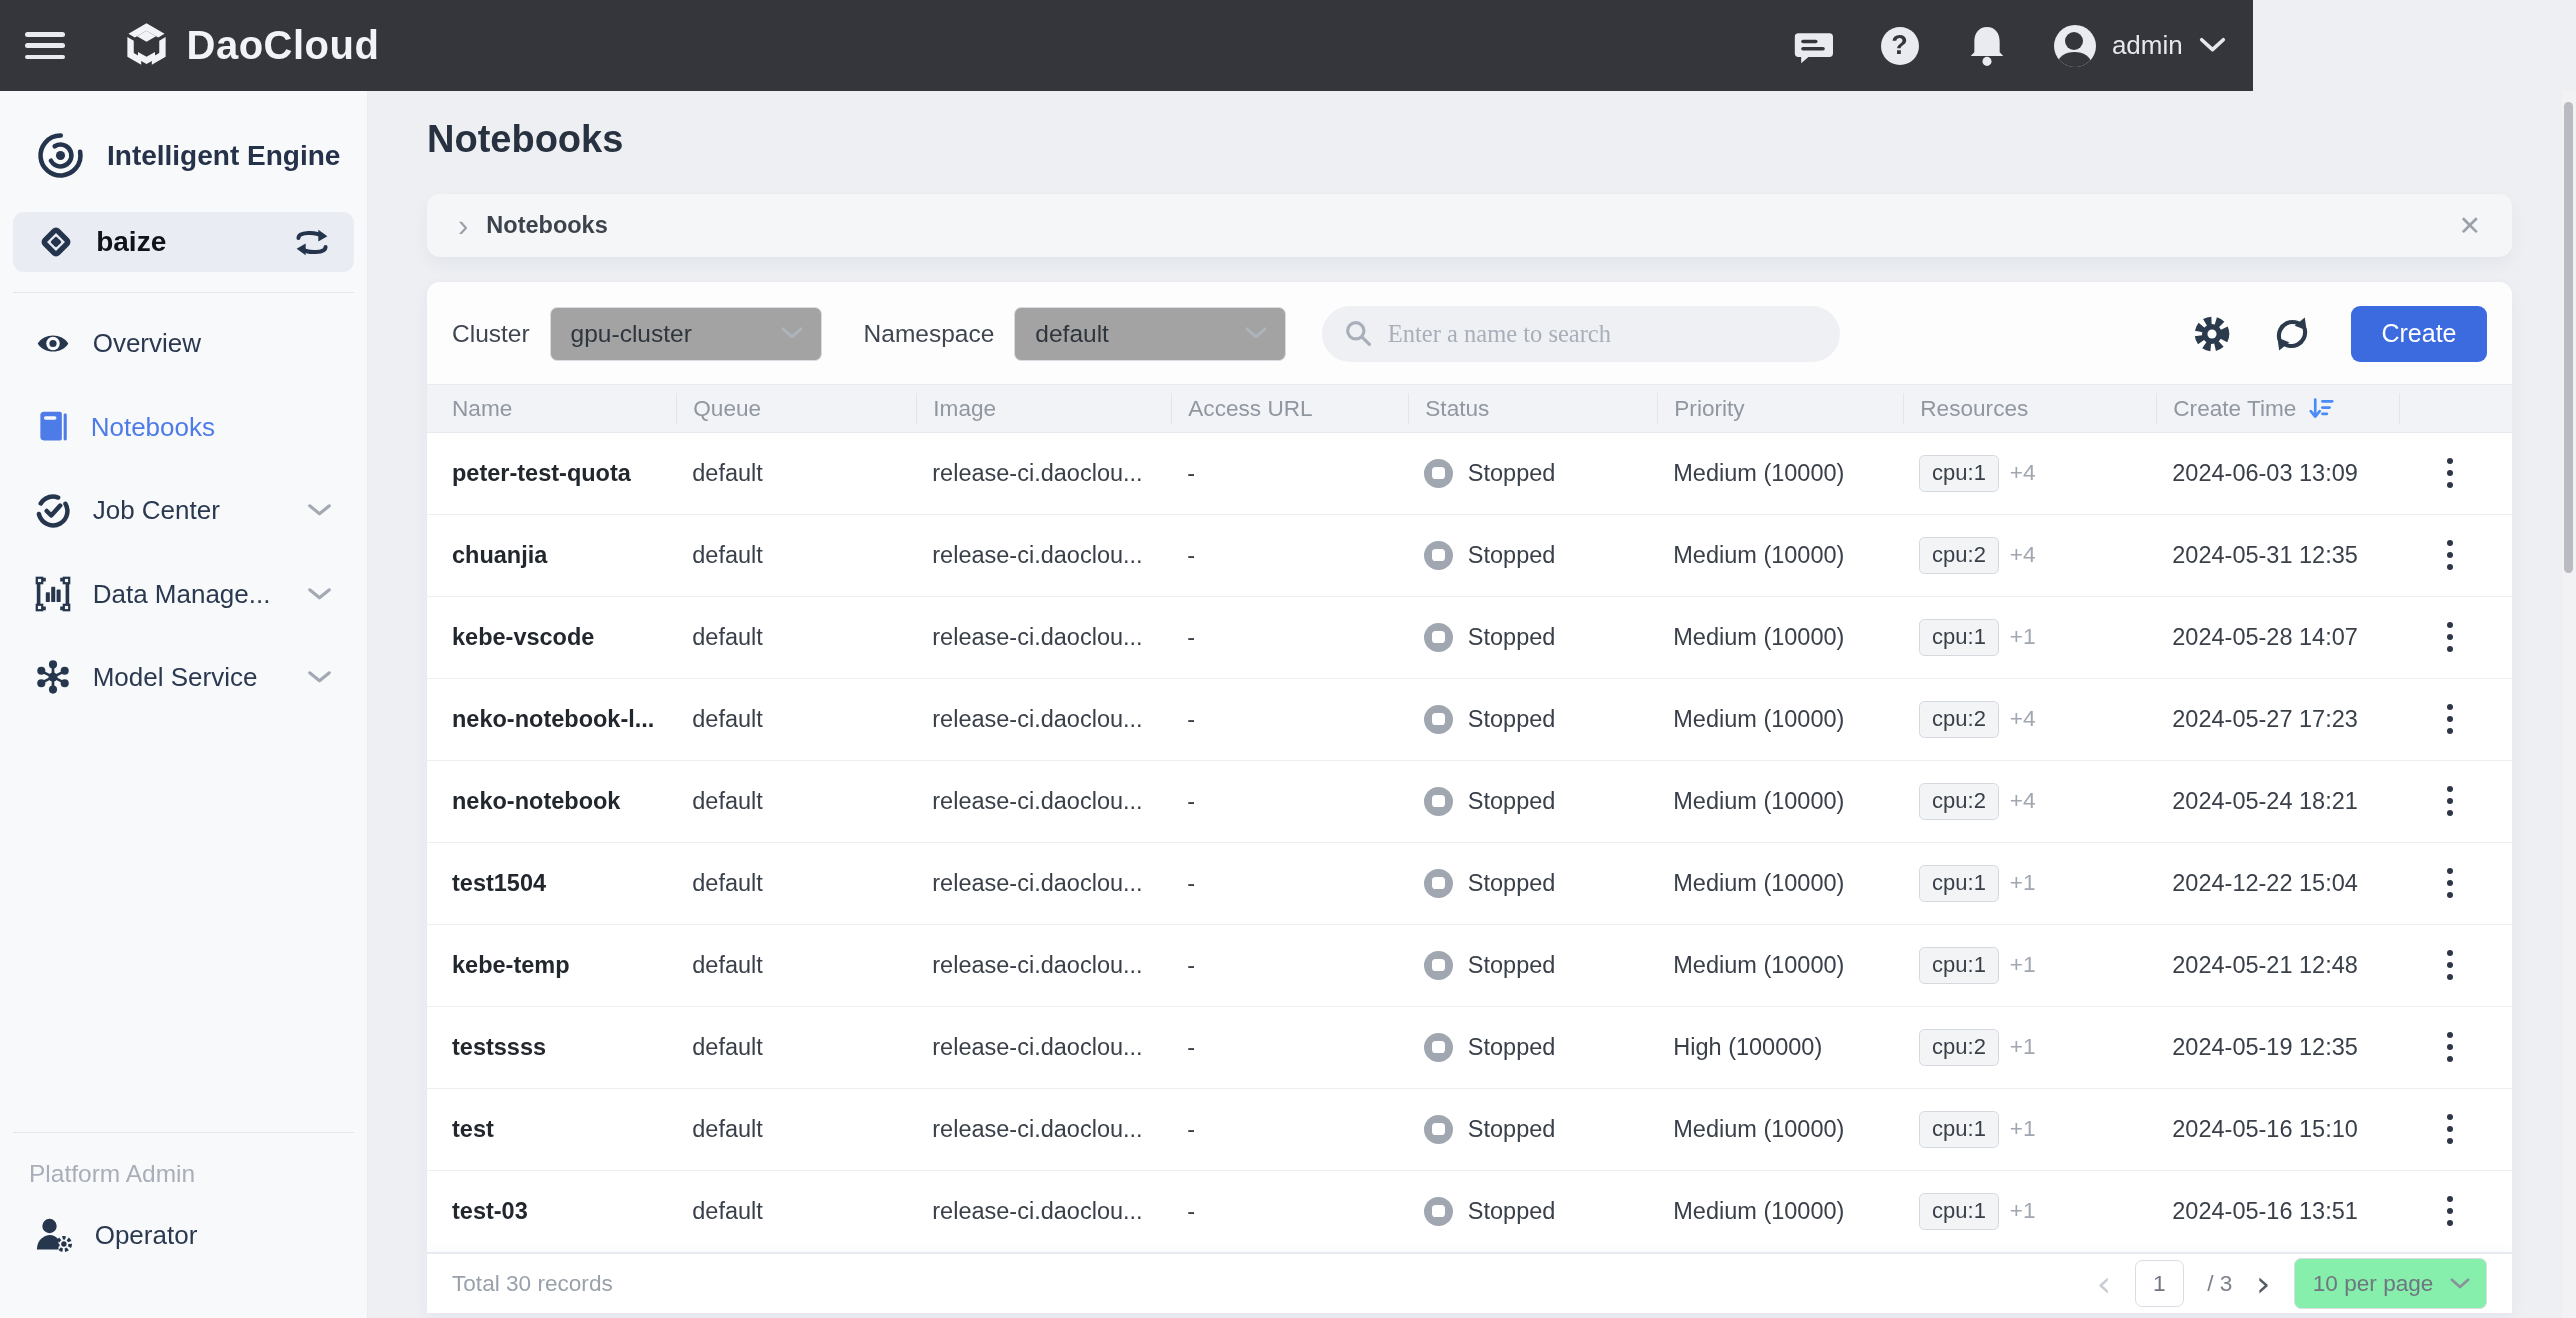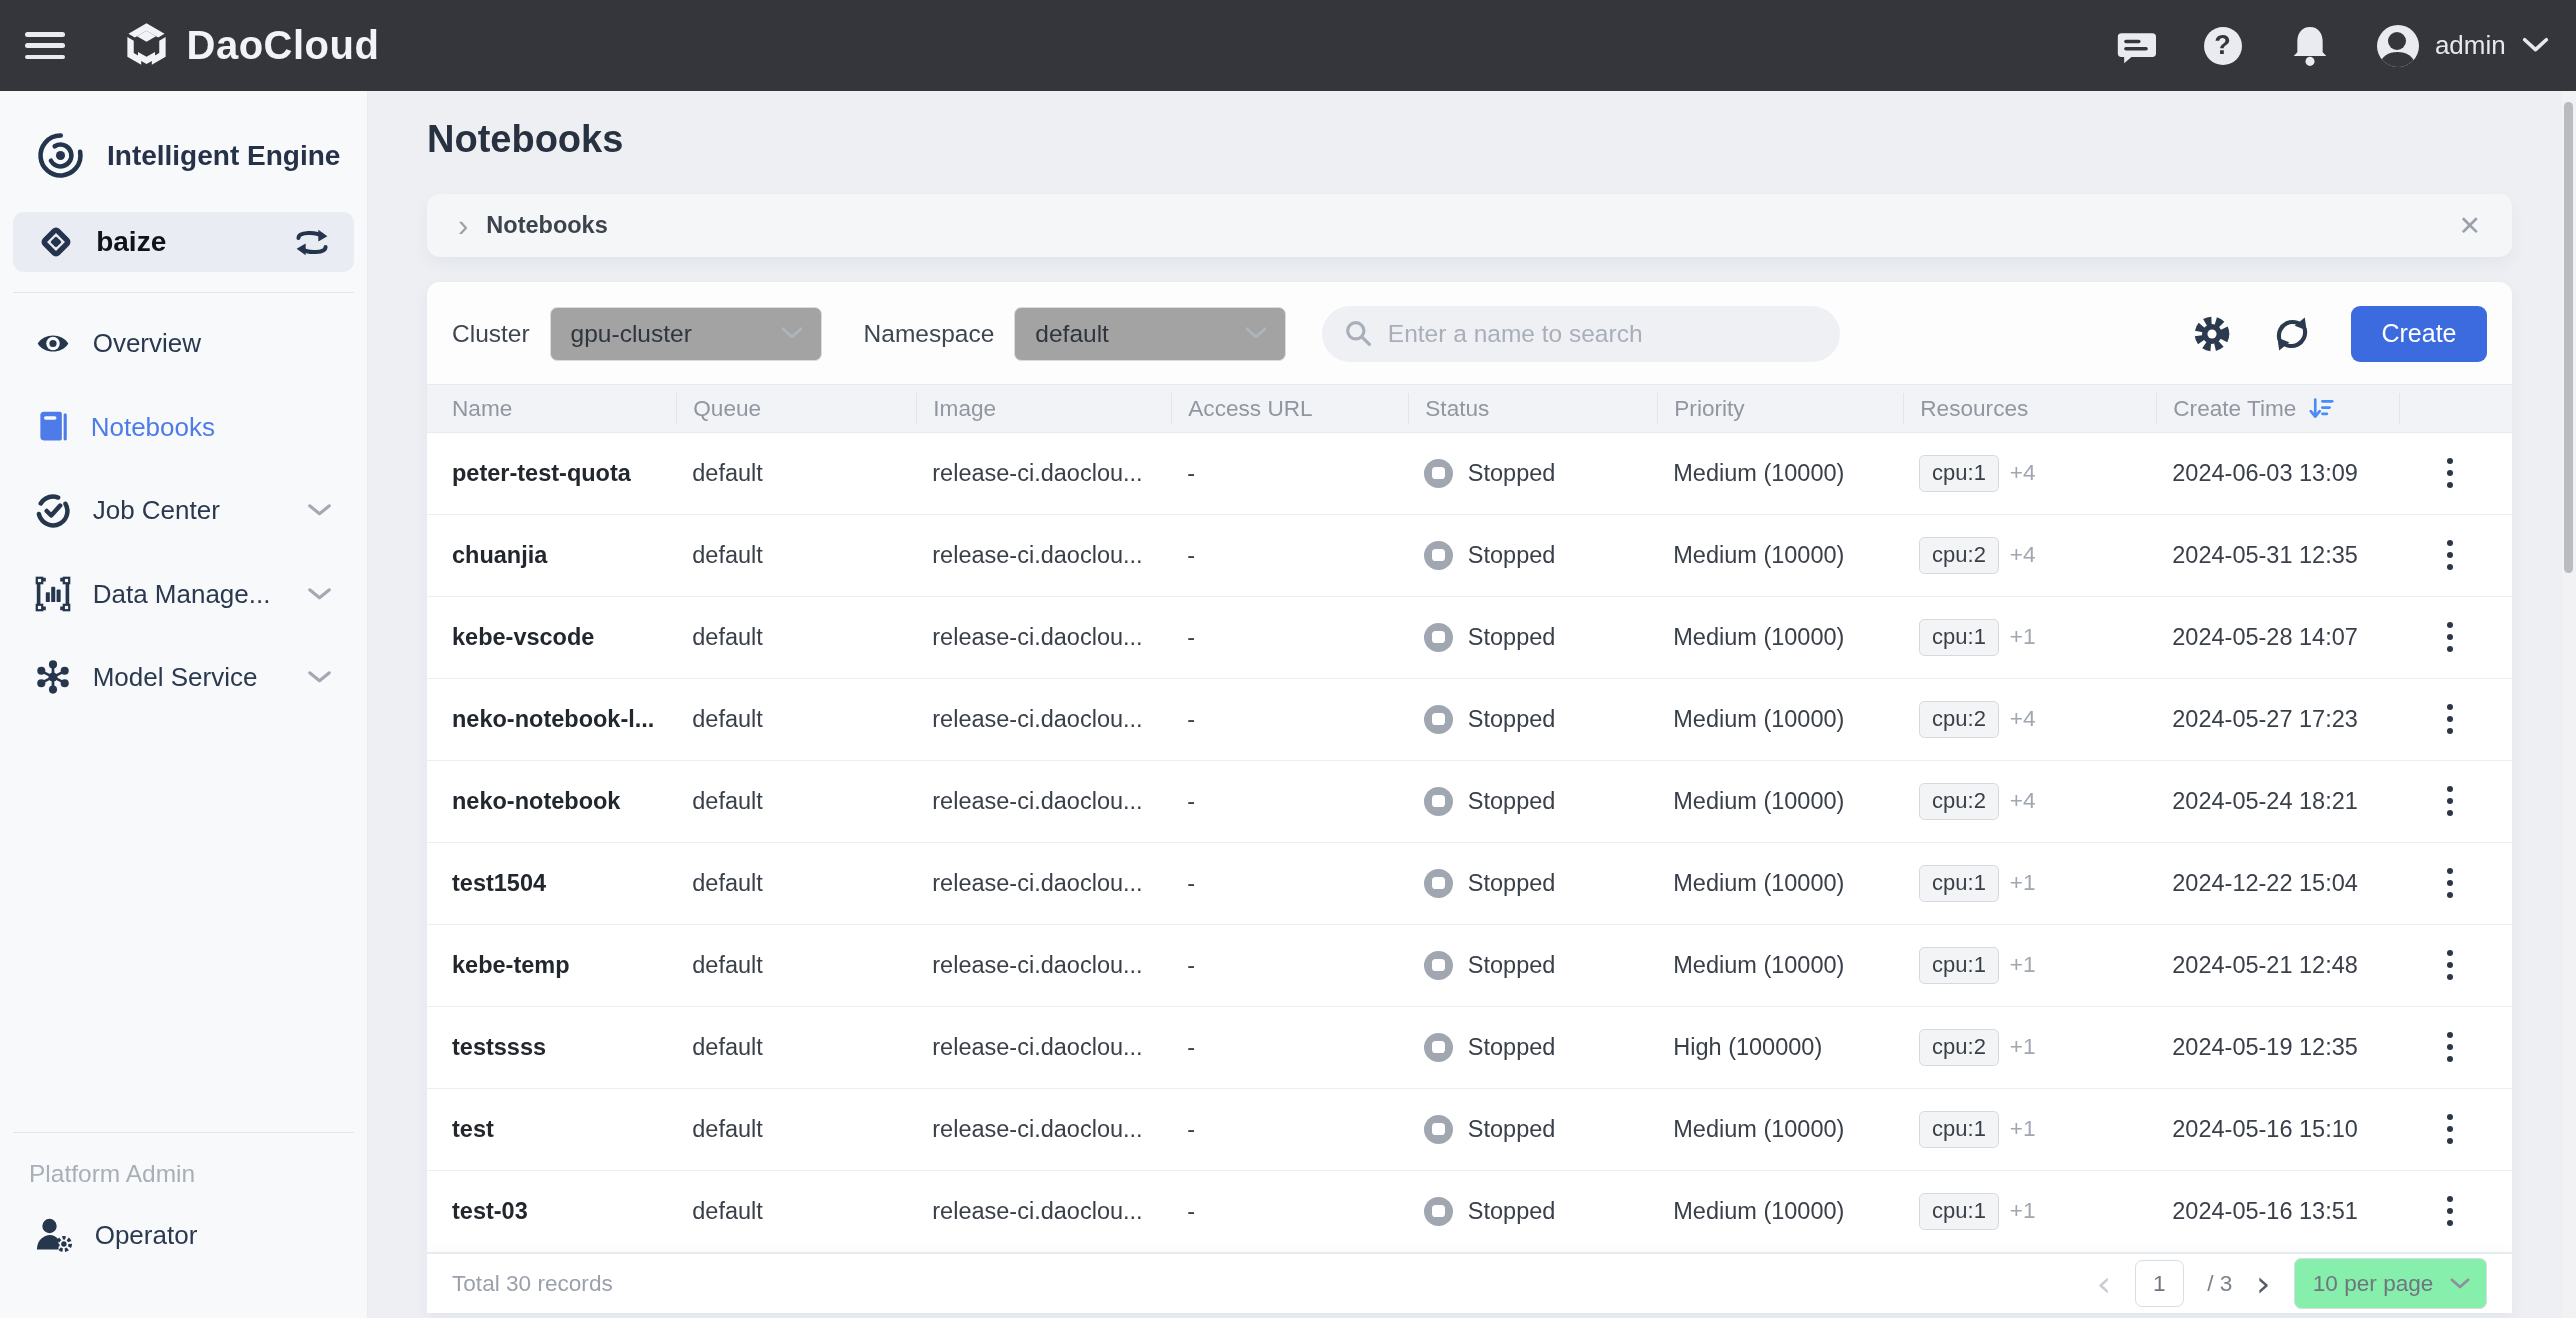--- a/index.html
+++ b/index.html
@@ -1,20 +1,20 @@
 <!DOCTYPE html>
 <html style="font-size:14.5px"><head>
 <meta charset="utf-8">
 <style>
   * { box-sizing: border-box; margin: 0; padding: 0; }
   html,body { width:2576px; height:1319px; overflow:hidden;
     font-family:"Liberation Sans", sans-serif; background:#edeff3; }
 
   
-  .topbar { position:absolute; top:0; left:0; width:2576px; height:91px;
+  .topbar { position:absolute; top:0; left:0; width:2253px; height:91px;
     background:#34363c; display:flex; align-items:center; z-index:30; }
   .hamburger { width:40px; height:27px; margin-left:25px; display:flex;
     flex-direction:column; justify-content:space-between; cursor:pointer; }
   .hamburger span { display:block; height:4.5px; border-radius:2.7px; background:#e9ebf0; }
   .brand { display:flex; align-items:center; margin-left:56px; gap:14.5px; }
   .brand-name { color:#f2f3f6; font-size:40px; font-weight:bold; letter-spacing:0.5px; }
   .topbar-right { margin-left:auto; display:flex; align-items:center; gap:47px; margin-right:27px; }
   .tb-ic { width:40px; height:40px; display:flex; align-items:center; justify-content:center; cursor:pointer; }
   .help-circle { width:38px; height:38px; border-radius:50%; background:#e9ebf0;
     color:#34363c; font-size:27px; font-weight:bold; display:flex; align-items:center; justify-content:center; }
@@ -62,21 +62,21 @@
   .filters { display:flex; align-items:center; padding:23.5px 25px 22px 25px; }
   .f-label { font-size:24.5px; color:#3f4650; margin-right:20px; }
   .select-box { width:272px; height:54px; border:0.9px solid #d9dce2; border-radius:7.2px;
     background:#a3a3a3; display:flex; align-items:center; justify-content:space-between;
     padding:0 18px 0 20px; cursor:pointer; }
   .select-box .sel-value { font-size:24.5px; color:#2f353d; }
   .ns-label { margin-left:42px; }
   .search-pill { margin-left:36px; width:518px; height:56px; background:#eef0f3;
     border-radius:28px; display:flex; align-items:center; padding:0 11px 0 22px; }
   .search-pill input { border:none; outline:none; background:transparent; font-size:24.5px;
-    color:#1d4ed8; width:435px; margin-left:14.5px; font-family:Liberation Sans, sans-serif; }
+    color:#1d4ed8; width:435px; margin-left:14.5px; font-family:Liberation Serif, serif; }
   .search-pill input::placeholder { color:#a9afba; }
   .filters .spacer { flex:1; }
   .tool-ic { width:42px; height:42px; display:flex; align-items:center; justify-content:center;
     cursor:pointer; margin-right:38px; }
   .create-btn { width:136px; height:56px; background:#3c6be0; border:none; border-radius:9px;
     color:#fff; font-size:25px; cursor:pointer; font-family:"Liberation Sans",sans-serif; }
 
   
   .grid-row { display:grid;
     grid-template-columns:249px 240px 255px 237px 249px 246px 253px 243px auto; }

